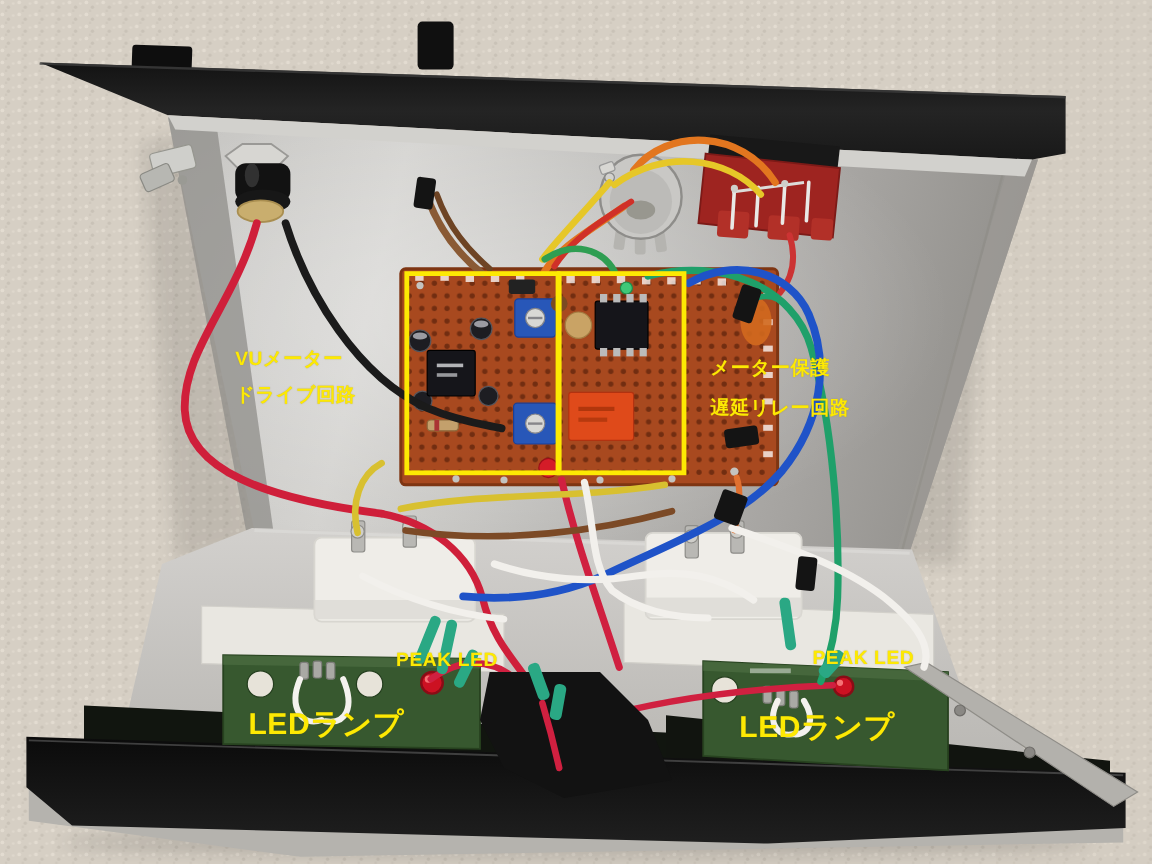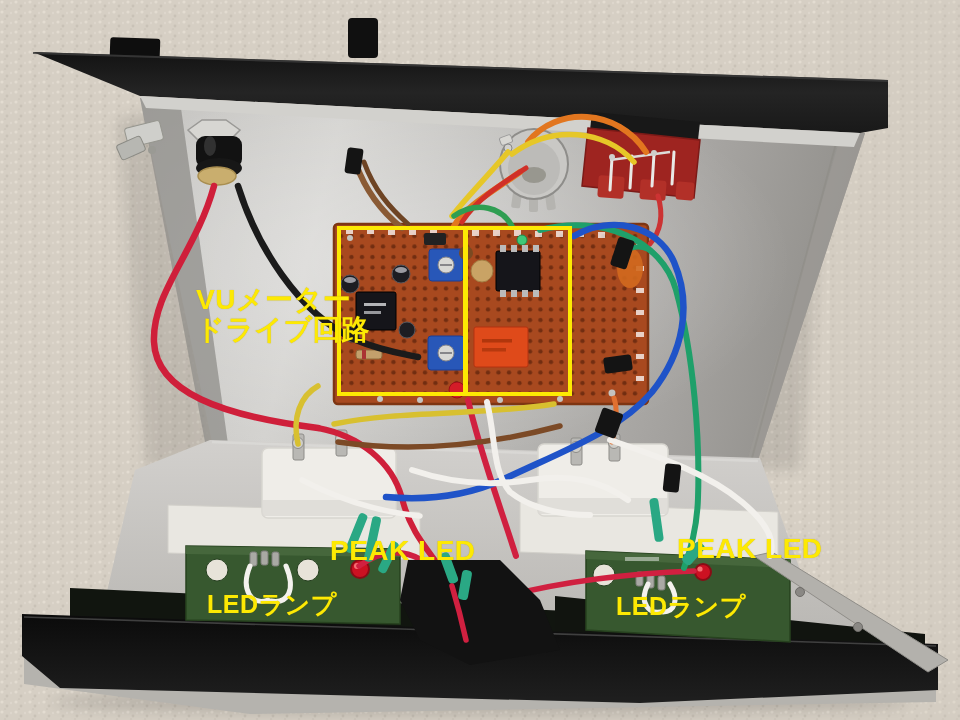--- a/index.html
+++ b/index.html
@@ -6,21 +6,21 @@
   .photo{
     position:relative;width:960px;height:720px;overflow:hidden;
     font-family:"Liberation Sans","DejaVu Sans",sans-serif;
   }
   .photo svg{position:absolute;left:0;top:0;}
   .note-box{
     position:absolute;border:4px solid #fde903;box-sizing:border-box;
     pointer-events:none;
   }
   .yellow-note{
-    position:absolute;color:#fde903;font-weight:700;font-size:28px;
+    position:absolute;color:#fde903;font-weight:700;font-size:16px;
     line-height:30px;white-space:pre-line;letter-spacing:0.5px;
     text-shadow:0 0 1px rgba(120,100,0,.45);
   }
 </style>
 </head>
 <body>
 
 <div class="photo">
 <svg width="960" height="720" viewBox="0 0 960 720">
   <defs>
@@ -338,17 +338,19 @@
     </g>
     <path d="M452,586 C458,606 462,622 466,640" fill="none" stroke="#d02040" stroke-width="5.5" stroke-linecap="round"></path>
   </g>
 </svg>
 
 <div class="note-box" style="left: 337px; top: 226px; width: 130px; height: 170px; border-color: rgb(253, 233, 3);"></div>
 <div class="note-box" style="left: 464px; top: 226px; width: 108px; height: 170px; border-color: rgb(253, 233, 3);"></div>
 
 <div class="yellow-note" style="left: 196px; top: 285px; line-height: 30px; color: rgb(253, 233, 3);">VUメーター
 ドライブ回路</div>
+<div class="yellow-note" style="left: 592px; top: 291px; line-height: 33px; color: rgb(253, 233, 3);">メーター保護
+遅延リレー回路</div>
 <div class="yellow-note" style="left: 330px; top: 536px; color: rgb(253, 233, 3);">PEAK LED</div>
 <div class="yellow-note" style="left: 677px; top: 534px; color: rgb(253, 233, 3);">PEAK LED</div>
 <div class="yellow-note" style="left: 207px; top: 589px; font-size: 25px; color: rgb(253, 233, 3);">LEDランプ</div>
 <div class="yellow-note" style="left: 616px; top: 591px; font-size: 25px; color: rgb(253, 233, 3);">LEDランプ</div>
 </div>
 
 </body></html>

